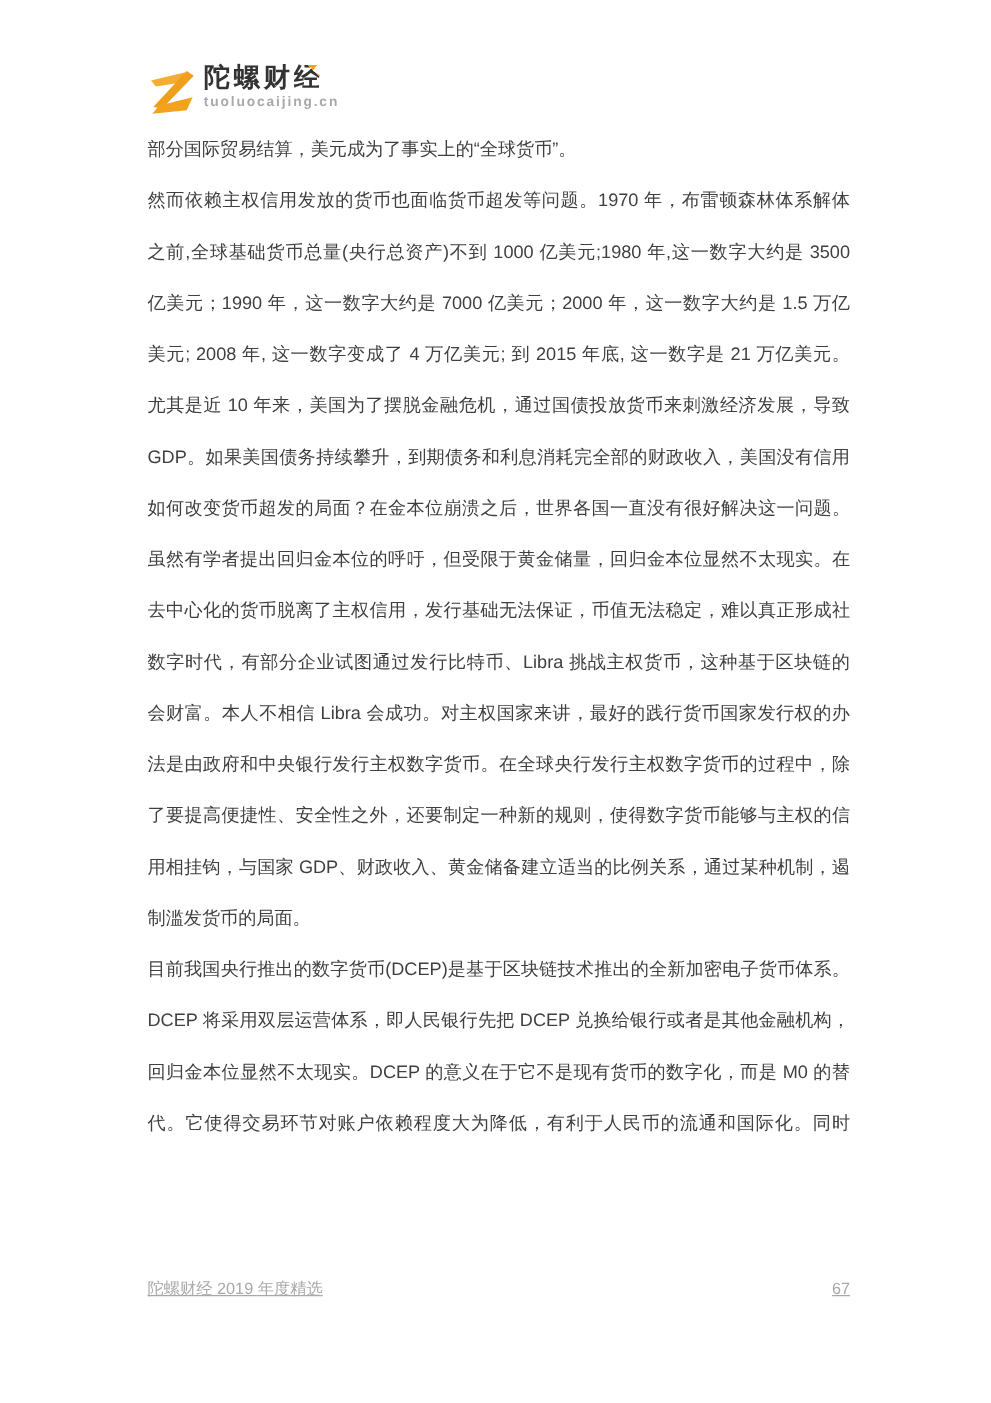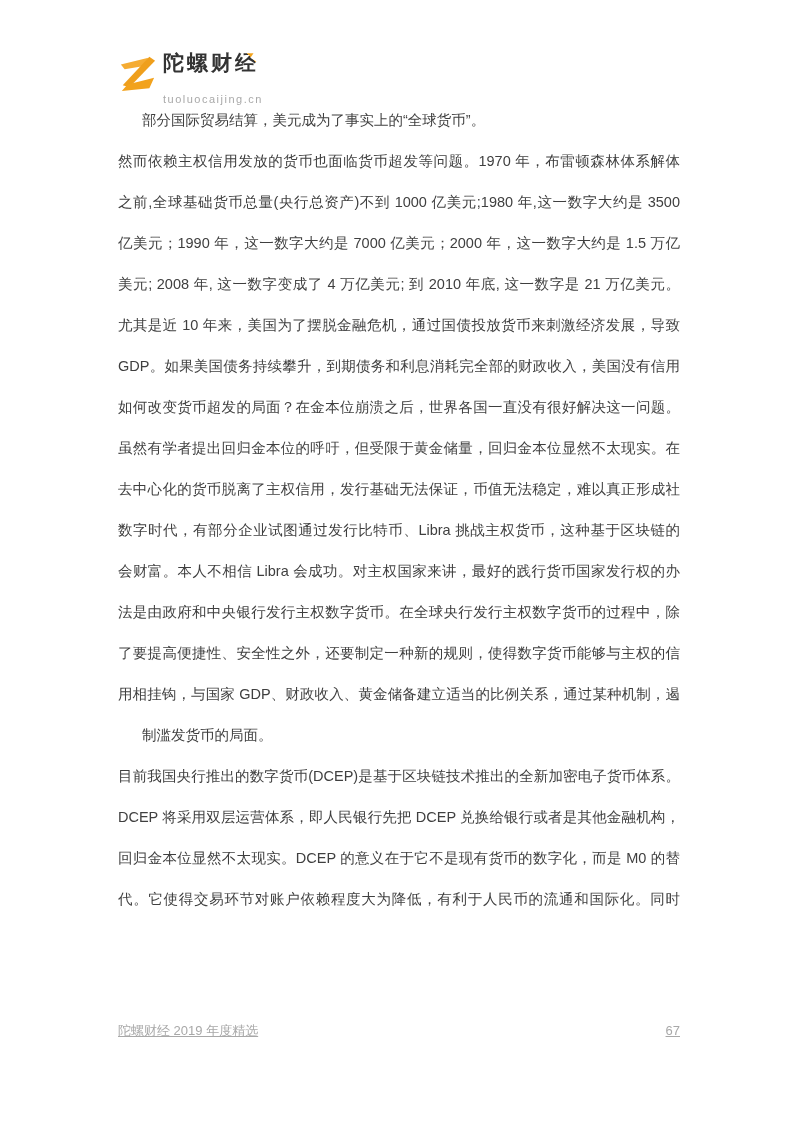--- a/index.html
+++ b/index.html
@@ -20,32 +20,32 @@
     font-size: 21px; font-weight: bold; color: #333333;
     letter-spacing: 3px; line-height: 22px; white-space: nowrap;
   }
   .brand-accent {
     background: linear-gradient(225deg, #F2A21C 0 30%, #333333 30%);
     -webkit-background-clip: text; background-clip: text;
     color: transparent;
   }
   .brand-domain {
     font-size: 11px; color: #a9a9a9; letter-spacing: 1.5px;
-    margin-top: 19px; white-space: nowrap;
+    margin-top: 2px; white-space: nowrap; font-weight: bold;
   }
 
   
   .article { position: absolute; left: 118px; top: 100px; width: 562px; }
   .line {
     font-size: 14.5px; line-height: 41px; height: 41px;
     color: #3f3f3f;
     text-align: justify; text-align-last: justify;
     overflow: hidden;
   }
-  .line.short { text-align: left; text-align-last: auto; margin-left: 24px; }
+  .line.short { text-align: left; text-align-last: auto; }
 
   
   .footer {
     position: absolute; left: 118px; top: 1022px; width: 562px;
     display: flex; justify-content: space-between; align-items: baseline;
     font-size: 13px; color: #a8a8a8; text-decoration: underline;
   }
 </style>
 </head>
 <body>
@@ -62,21 +62,21 @@
       <div class="brand-line"><span>陀螺财</span><span class="brand-accent">经</span></div>
       <div class="brand-domain">tuoluocaijing.cn</div>
     </div>
   </header>
 
   <main class="article">
     <div class="line short">部分国际贸易结算，美元成为了事实上的“全球货币”。</div>
     <div class="line">然而依赖主权信用发放的货币也面临货币超发等问题。1970 年，布雷顿森林体系解体</div>
     <div class="line">之前,全球基础货币总量(央行总资产)不到 1000 亿美元;1980 年,这一数字大约是 3500</div>
     <div class="line">亿美元；1990 年，这一数字大约是 7000 亿美元；2000 年，这一数字大约是 1.5 万亿</div>
-    <div class="line">美元; 2008 年, 这一数字变成了 4 万亿美元; 到 2010 年底, 这一数字是 21 万亿美元。</div>
+    <div class="line">美元; 2008 年, 这一数字变成了 4 万亿美元; 到 2015 年底, 这一数字是 21 万亿美元。</div>
     <div class="line">尤其是近 10 年来，美国为了摆脱金融危机，通过国债投放货币来刺激经济发展，导致</div>
     <div class="line">GDP。如果美国债务持续攀升，到期债务和利息消耗完全部的财政收入，美国没有信用</div>
     <div class="line">如何改变货币超发的局面？在金本位崩溃之后，世界各国一直没有很好解决这一问题。</div>
     <div class="line">虽然有学者提出回归金本位的呼吁，但受限于黄金储量，回归金本位显然不太现实。在</div>
     <div class="line">去中心化的货币脱离了主权信用，发行基础无法保证，币值无法稳定，难以真正形成社</div>
     <div class="line">数字时代，有部分企业试图通过发行比特币、Libra 挑战主权货币，这种基于区块链的</div>
     <div class="line">会财富。本人不相信 Libra 会成功。对主权国家来讲，最好的践行货币国家发行权的办</div>
     <div class="line">法是由政府和中央银行发行主权数字货币。在全球央行发行主权数字货币的过程中，除</div>
     <div class="line">了要提高便捷性、安全性之外，还要制定一种新的规则，使得数字货币能够与主权的信</div>
     <div class="line">用相挂钩，与国家 GDP、财政收入、黄金储备建立适当的比例关系，通过某种机制，遏</div>

